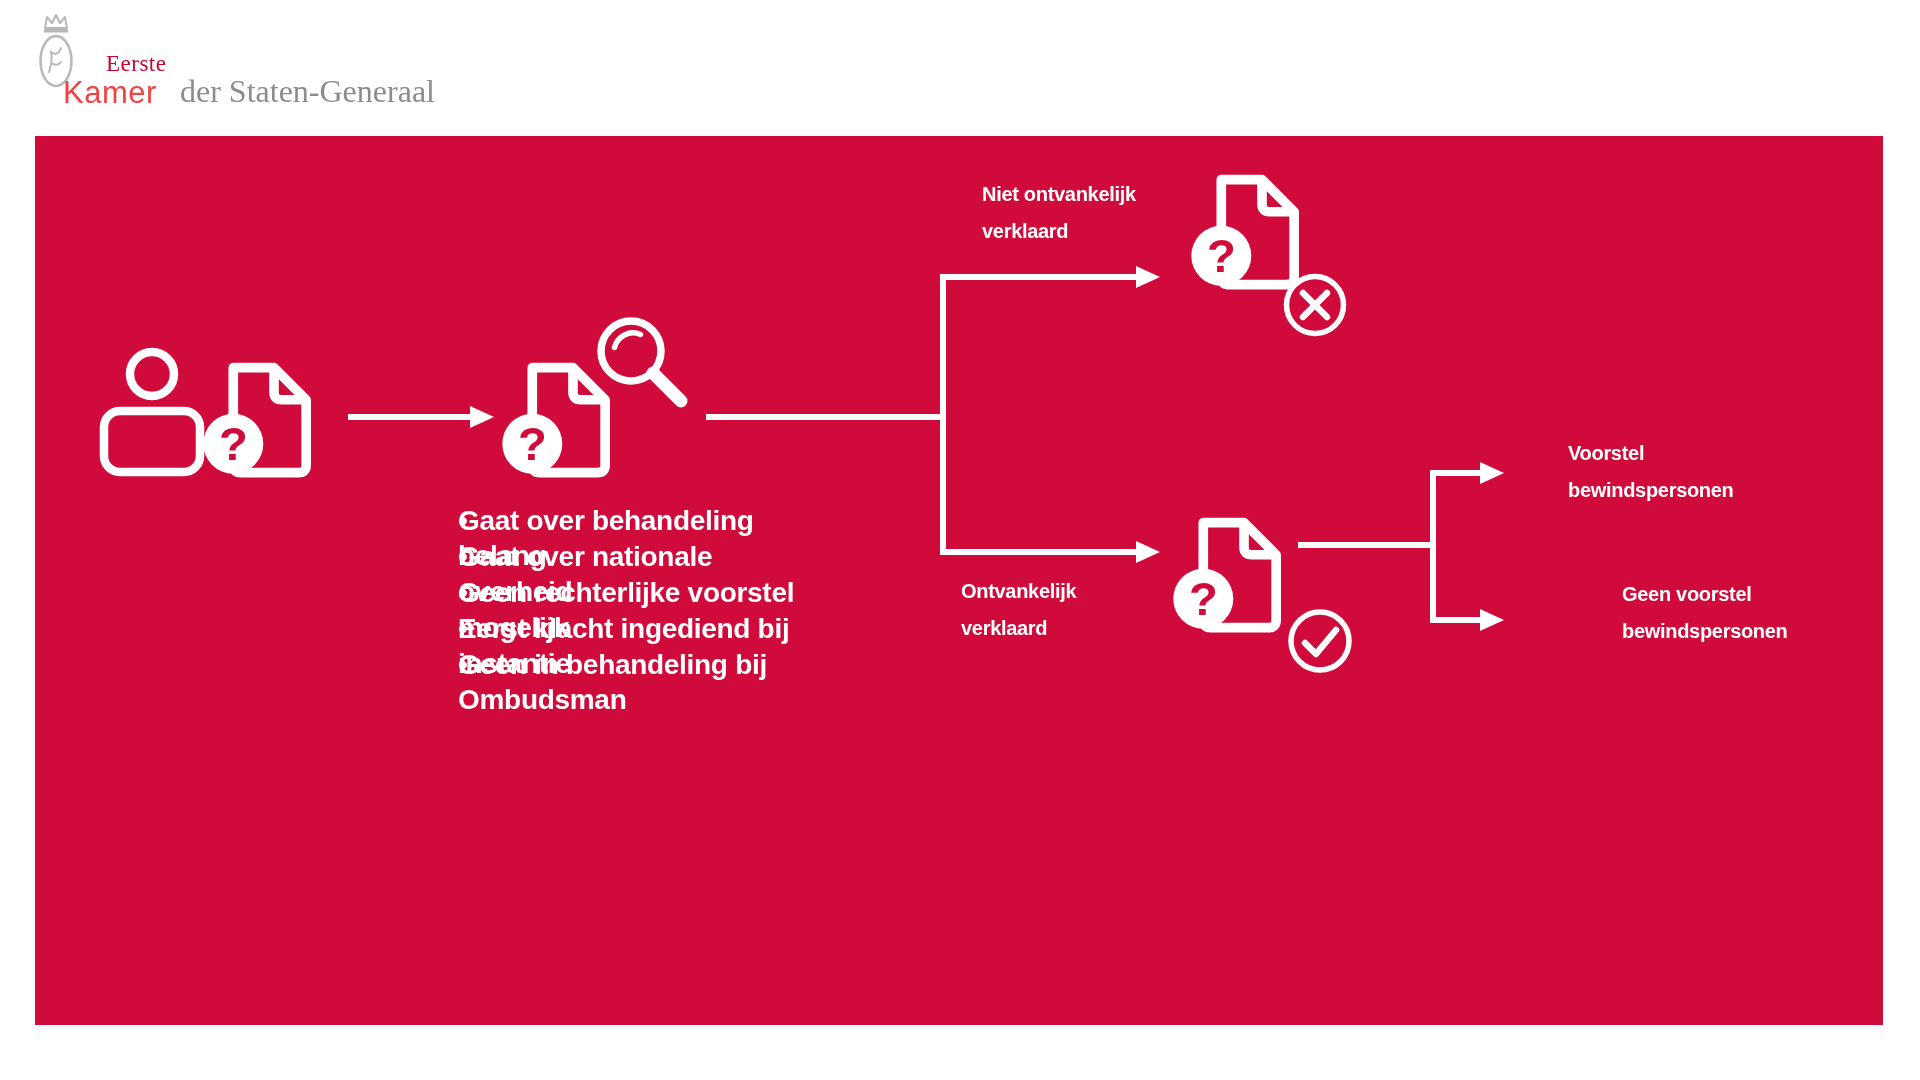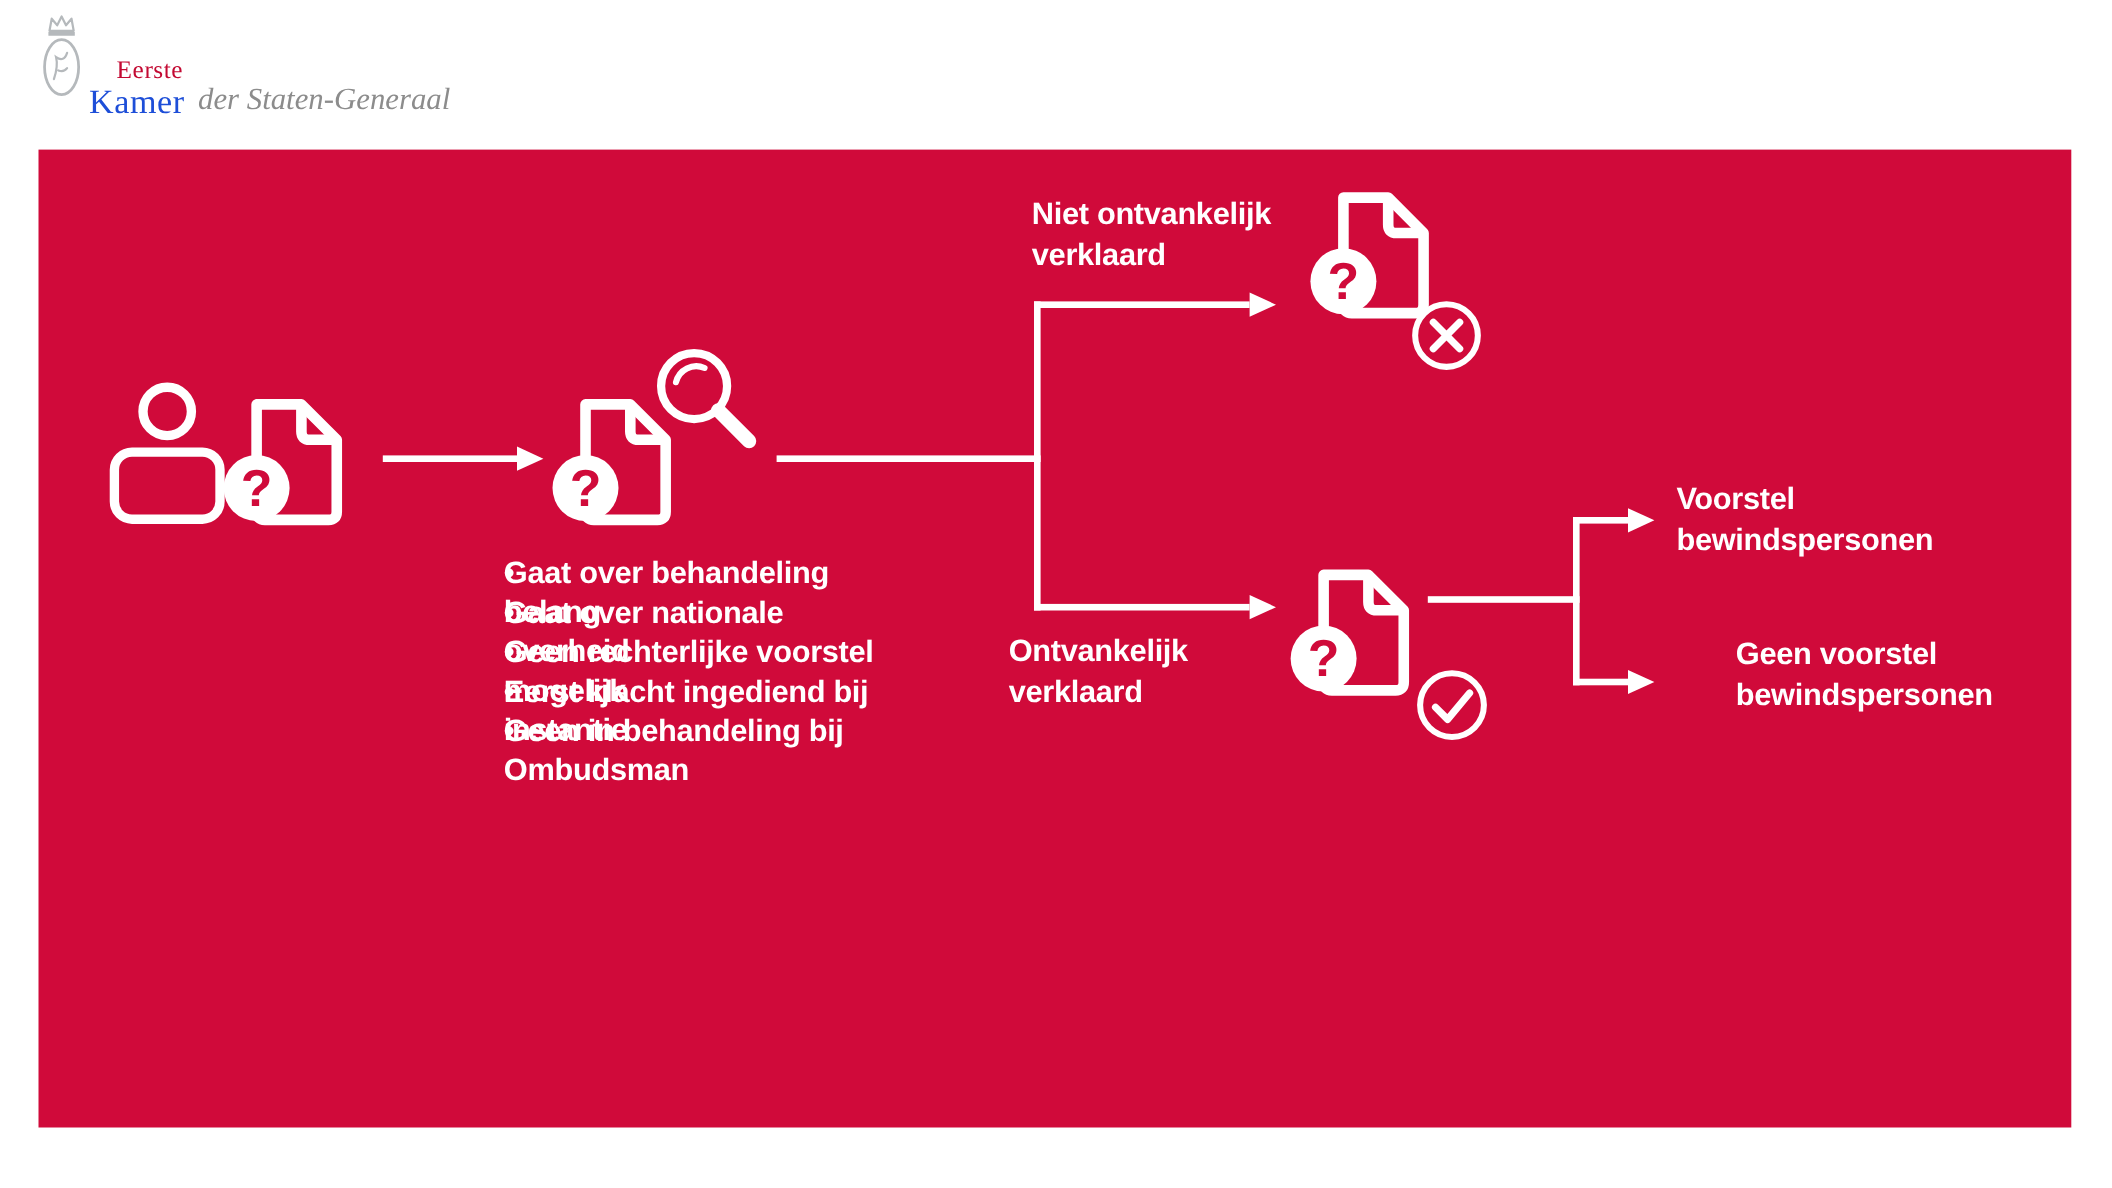--- a/index.html
+++ b/index.html
@@ -8,47 +8,47 @@
     background:#ffffff;font-family:"Liberation Sans",sans-serif;
   }
   
   .logo-seal{position:absolute;left:35px;top:12px;}
   .logo-title1{
     position:absolute;left:106px;top:48px;
     font-family:"Liberation Serif",serif;font-size:23px;line-height:31px;
     color:#c30932;letter-spacing:.5px;
   }
   .logo-title2{
-    position:absolute;left:81px;top:77px;
-    font-family:Liberation Serif, serif;font-size:31px;line-height:31px;
-    color:#1d4ed8;letter-spacing:.5px;
+    position:absolute;left:63px;top:77px;
+    font-family:Liberation Sans, sans-serif;font-size:31px;line-height:31px;
+    color:#ef4444;letter-spacing:.5px;
   }
   .logo-subtitle{
     position:absolute;left:180px;top:74px;
-    font-family:"Liberation Serif",serif;font-style:italic;
-    font-size:28px;line-height:34px;color:#8c8c8c;
+    font-family:"Liberation Serif",serif;
+    font-size:32px;line-height:34px;color:#8c8c8c;
   }
   
   .panel{
     position:absolute;left:35px;top:136px;width:1848px;height:889px;
     background:#d00a3a;
   }
   .panel *{position:absolute;}
   
   .hline{height:6px;background:#ffffff;}
   .vline{width:6px;background:#ffffff;}
   .ahead{
     width:0;height:0;
     border-top:11px solid transparent;border-bottom:11px solid transparent;
     border-left:24px solid #ffffff;
   }
   
   .flow-label{
-    color:#ffffff;font-weight:bold;font-size:28px;line-height:37px;
-    white-space:pre-line;letter-spacing:-0.3px;
+    color:#ffffff;font-weight:bold;font-size:20px;line-height:37px;
+    white-space:pre-line;letter-spacing:-0.3px;margin-left:44px;
   }
   
   .criteria{left:423px;top:367px;width:420px;}
   .criteria .item{
     position:static;display:flex;margin-bottom:36px;
     color:#ffffff;font-weight:bold;font-size:28px;line-height:35px;
     letter-spacing:-0.3px;
   }
   .criteria .dot{width:27px;flex:0 0 27px;}
   .criteria .text{white-space:pre-line;}

